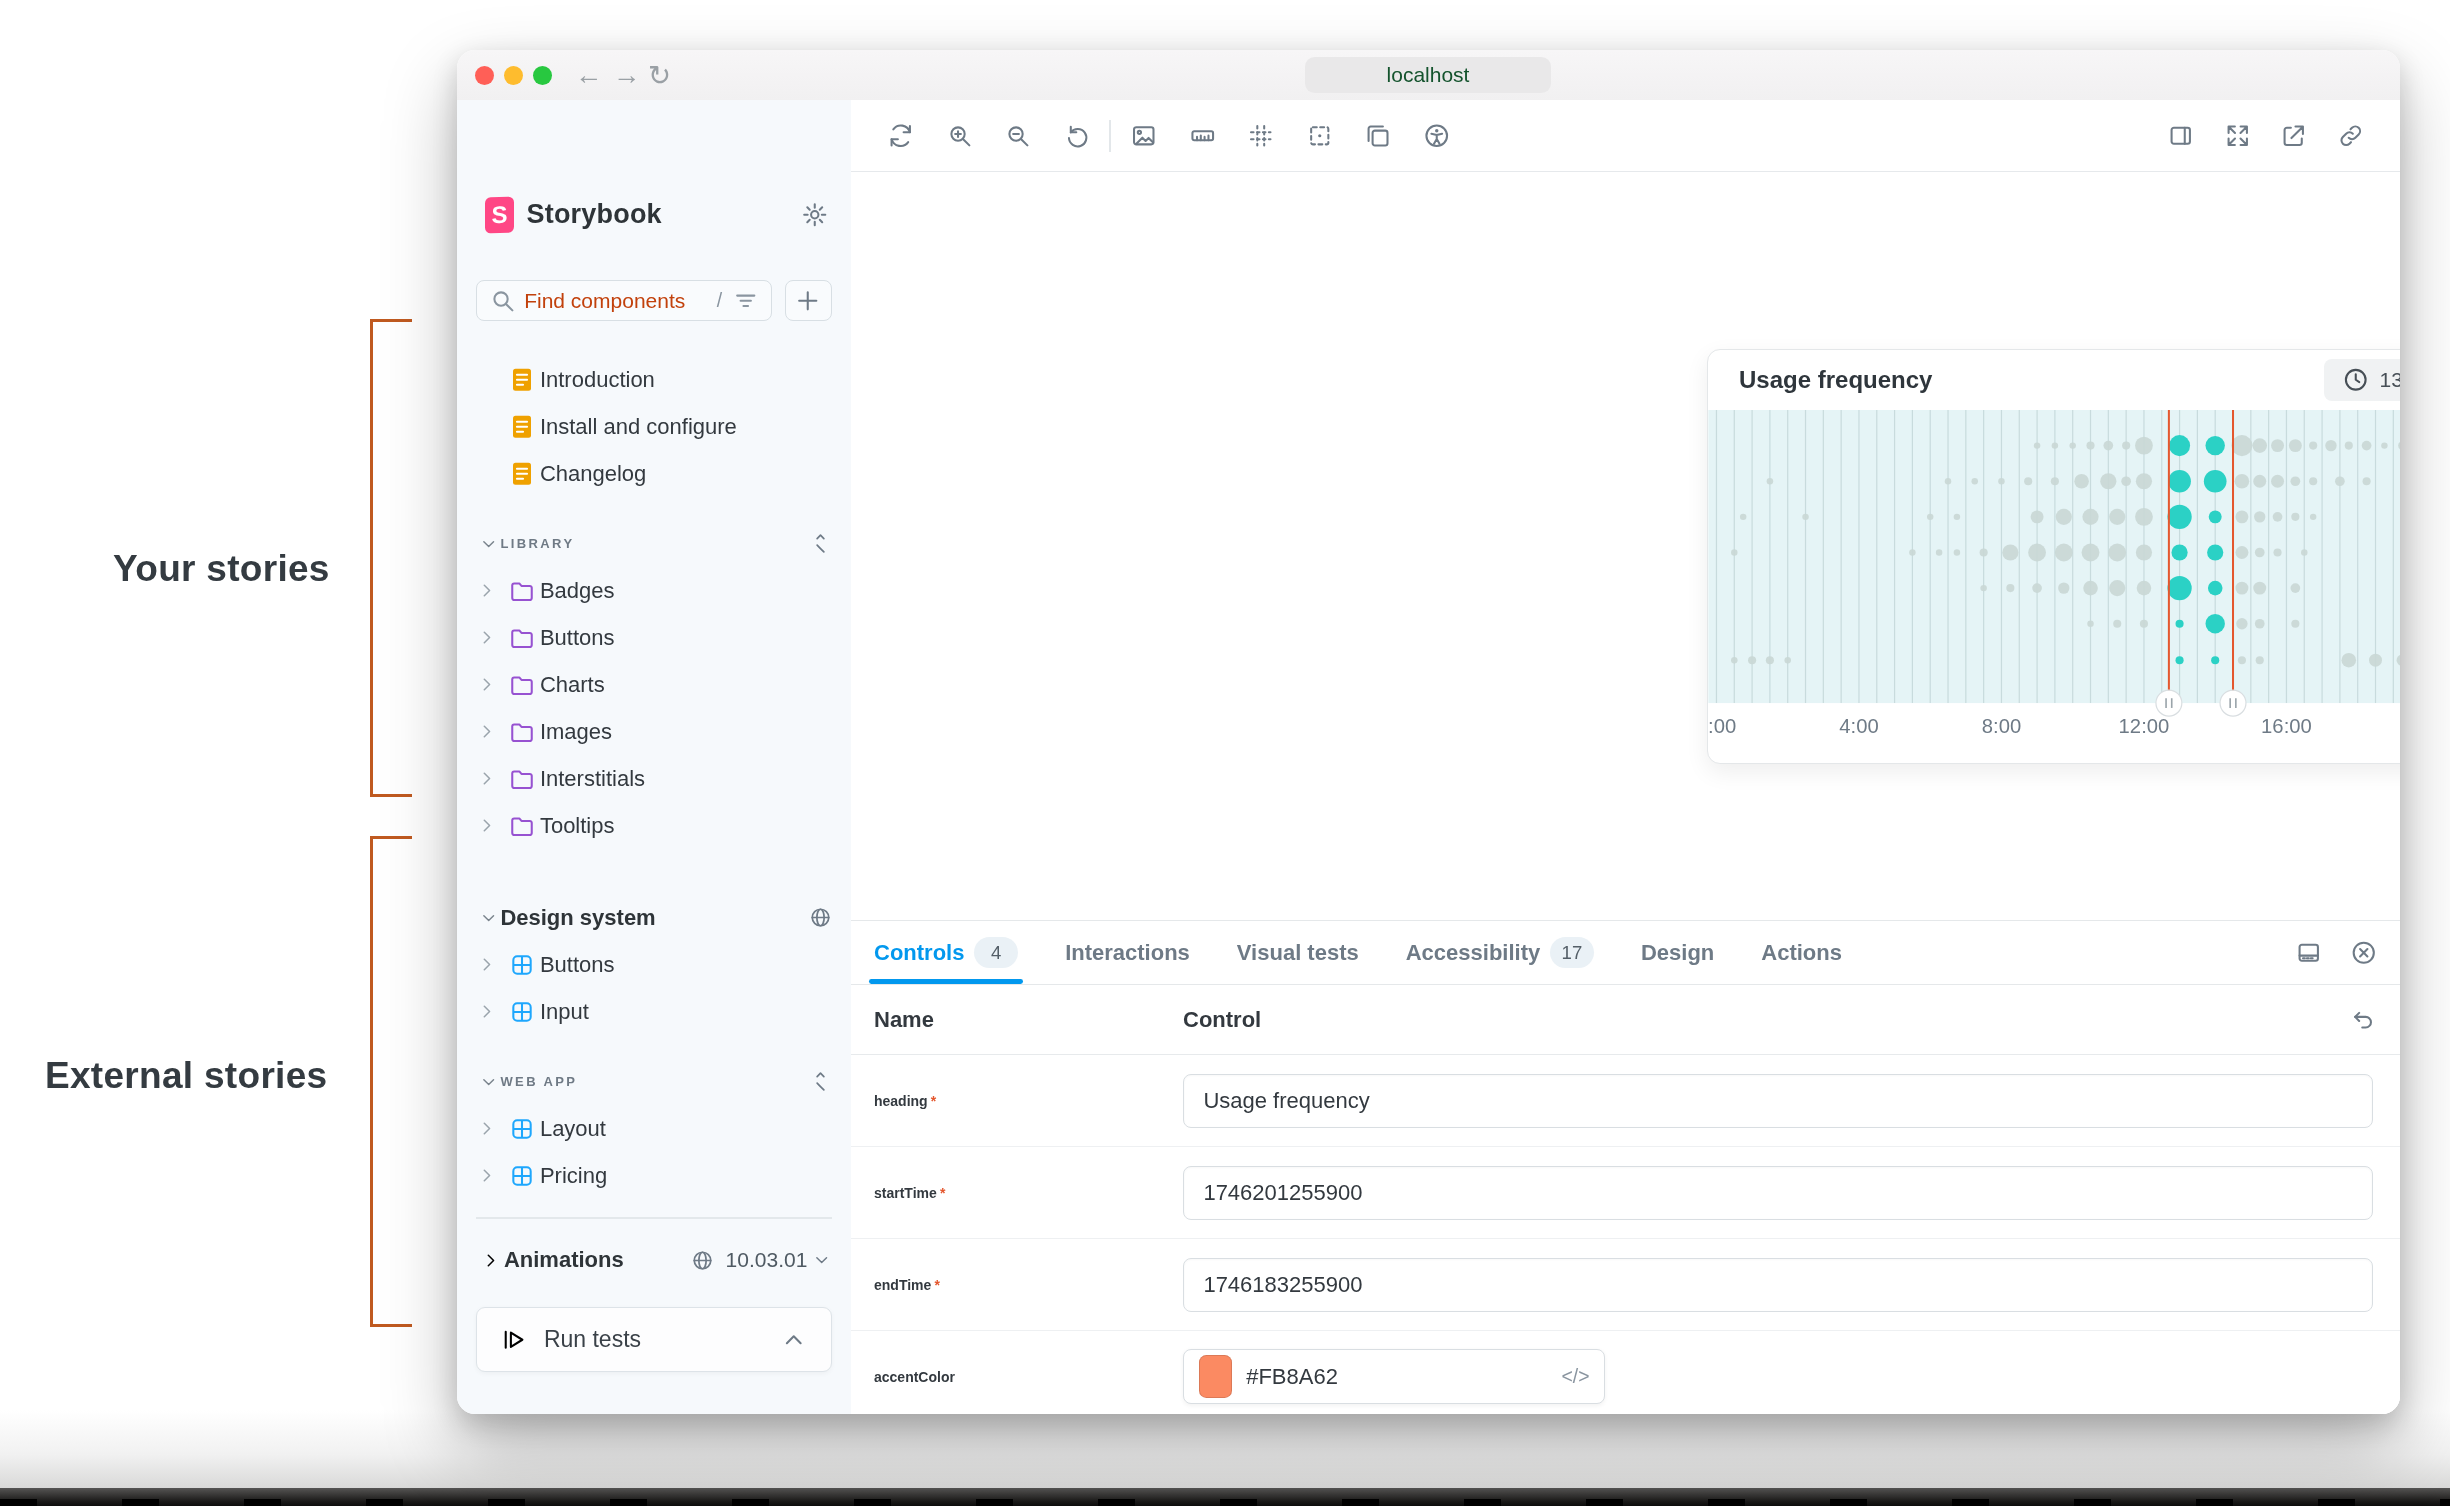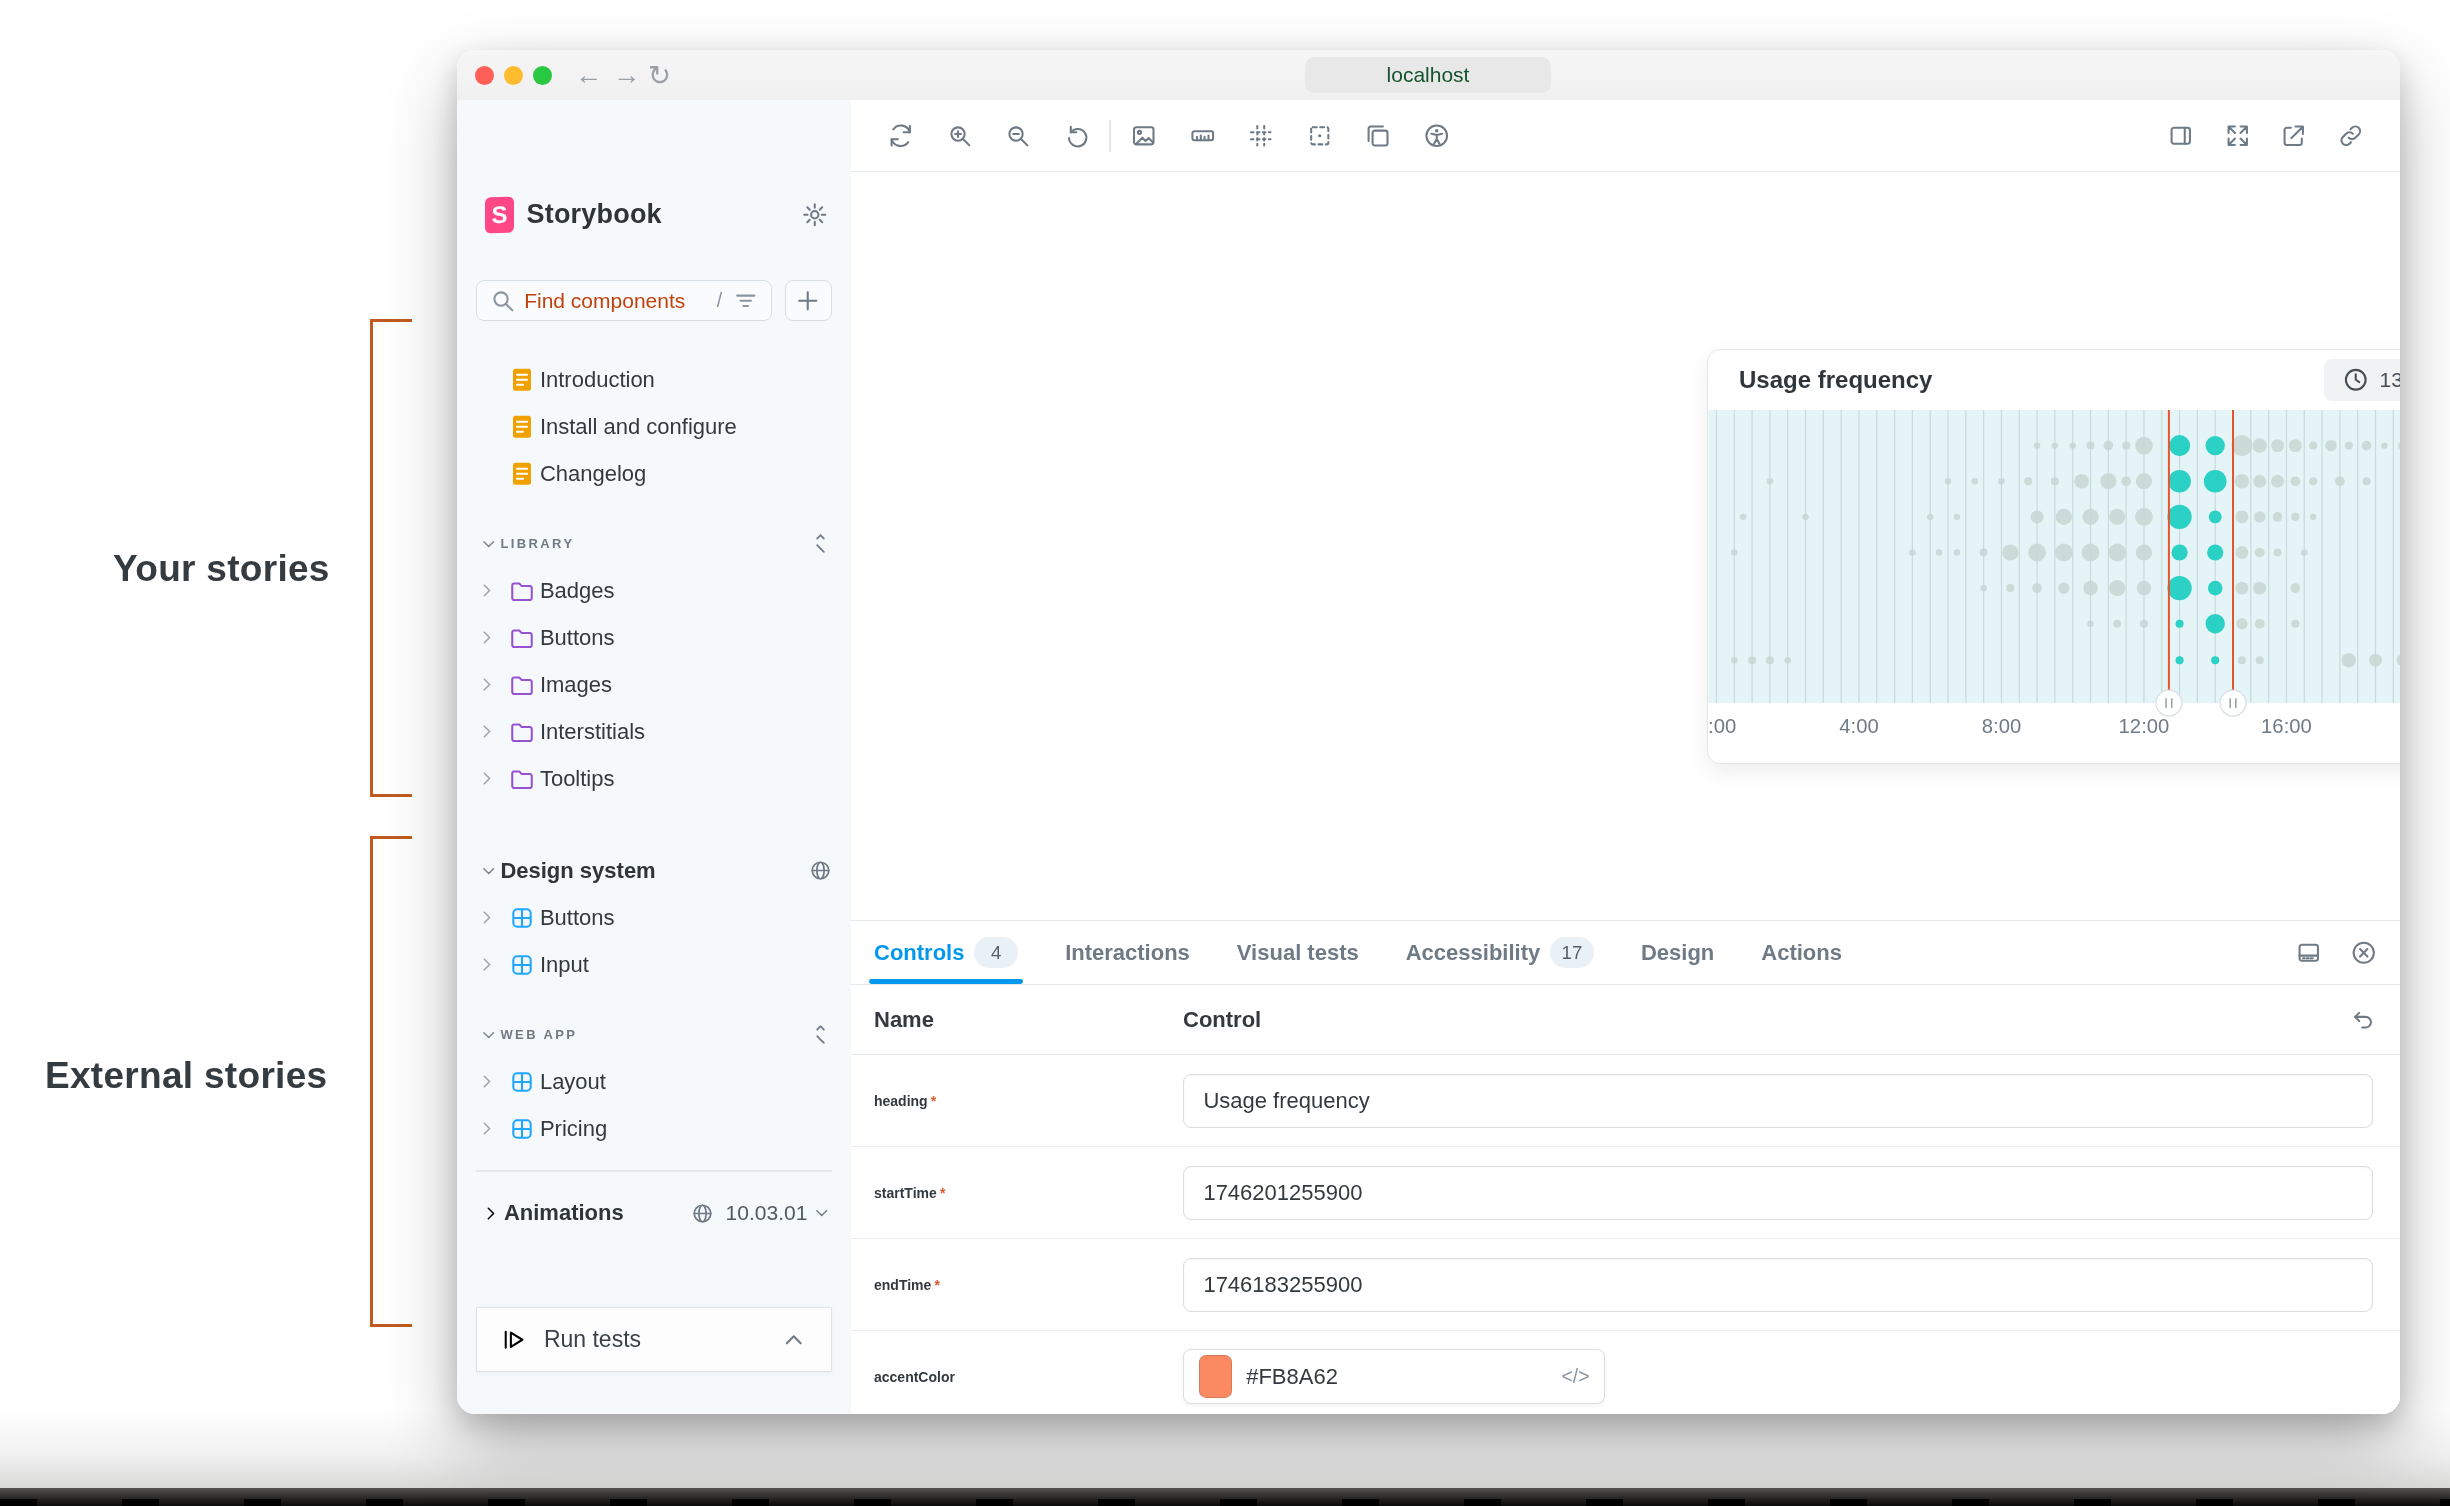--- a/index.html
+++ b/index.html
@@ -38,21 +38,21 @@
   .sechead{height:47px;display:flex;align-items:center;cursor:pointer;}
   .sechead .chev{width:24px;color:#7a848d;}
   .sechead .caps{font-size:13px;font-weight:bold;letter-spacing:2.4px;color:#6f7a85;}
   .sechead .bold{font-size:22px;font-weight:bold;color:#2e3438;}
   .sechead .rtool{margin-left:auto;color:#6e7a86;}
   .sdivider{height:1.6px;background:#e3e8eb;margin:18px 0;}
   .refrow{height:47px;display:flex;align-items:center;}
   .refrow .lbl{font-size:22px;font-weight:bold;color:#2e3438;}
   .refrow .ver{font-size:21px;color:#4f5a63;margin-left:11.3px;}
   .runtests{position:absolute;left:19.4px;bottom:42px;right:19.4px;height:63px;background:#fdfdfe;border:1.6px solid #dde3e8;
-    border-radius:1px;display:flex;align-items:center;padding:0 23px;box-shadow:0 1.6px 4.9px rgba(0,0,0,.04);cursor:pointer;}
+    border-radius:9px;display:flex;align-items:center;padding:0 23px;box-shadow:0 1.6px 4.9px rgba(0,0,0,.04);cursor:pointer;}
   .runtests .rtlabel{font-size:23px;color:#3a4148;margin-left:16px;}
   .runtests .rtchev{margin-left:auto;color:#6e7a86;}
   
   .toolbar{position:absolute;left:0;top:0;right:0;height:71px;border-bottom:1.6px solid #e6e9ec;display:flex;align-items:center;padding:0 36px;}
   .tbgroup{display:flex;align-items:center;gap:31px;color:#6e7a86;}
   .tbsep{width:1.6px;height:32px;background:#e3e7ea;margin:0 19.4px;}
   .tbright{margin-left:auto;display:flex;align-items:center;gap:29px;color:#6e7a86;}
   .tbi{display:flex;align-items:center;justify-content:center;cursor:pointer;}
   
   .card{position:absolute;left:856px;top:249px;width:849px;height:413px;background:#fff;border:1.6px solid #e4e7e9;
@@ -214,20 +214,33 @@
               <svg width="21" height="21" viewBox="0 0 24 24" fill="none" stroke="currentColor" stroke-width="1.8" stroke-linecap="round" stroke-linejoin="round">
                 <path d="M9.5 6l6 6-6 6"></path>
               </svg>
             </span>
             <span class="nicon tbi">
               <svg width="26" height="26" viewBox="0 0 24 24" fill="none" stroke="#9752d1" stroke-width="1.9" stroke-linejoin="round">
                 <path d="M3 18.5V6.8A1.8 1.8 0 0 1 4.8 5h4.7l2 2.3h7.7A1.8 1.8 0 0 1 21 9.1v9.4a1.8 1.8 0 0 1-1.8 1.8H4.8A1.8 1.8 0 0 1 3 18.5z"></path>
               </svg>
             </span>
             <span>Buttons</span>
+          </div>
+          <div class="navrow">
+            <span class="chev tbi">
+              <svg width="21" height="21" viewBox="0 0 24 24" fill="none" stroke="currentColor" stroke-width="1.8" stroke-linecap="round" stroke-linejoin="round">
+                <path d="M9.5 6l6 6-6 6"></path>
+              </svg>
+            </span>
+            <span class="nicon tbi">
+              <svg width="26" height="26" viewBox="0 0 24 24" fill="none" stroke="#9752d1" stroke-width="1.9" stroke-linejoin="round">
+                <path d="M3 18.5V6.8A1.8 1.8 0 0 1 4.8 5h4.7l2 2.3h7.7A1.8 1.8 0 0 1 21 9.1v9.4a1.8 1.8 0 0 1-1.8 1.8H4.8A1.8 1.8 0 0 1 3 18.5z"></path>
+              </svg>
+            </span>
+            <span>Charts</span>
           </div>
           <div class="navrow">
             <span class="chev tbi">
               <svg width="21" height="21" viewBox="0 0 24 24" fill="none" stroke="currentColor" stroke-width="1.8" stroke-linecap="round" stroke-linejoin="round">
                 <path d="M9.5 6l6 6-6 6"></path>
               </svg>
             </span>
             <span class="nicon tbi">
               <svg width="26" height="26" viewBox="0 0 24 24" fill="none" stroke="#9752d1" stroke-width="1.9" stroke-linejoin="round">
                 <path d="M3 18.5V6.8A1.8 1.8 0 0 1 4.8 5h4.7l2 2.3h7.7A1.8 1.8 0 0 1 21 9.1v9.4a1.8 1.8 0 0 1-1.8 1.8H4.8A1.8 1.8 0 0 1 3 18.5z"></path>

